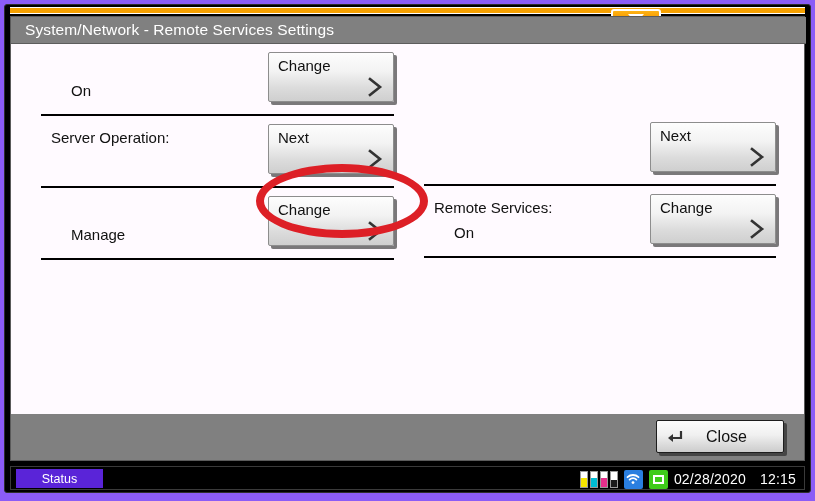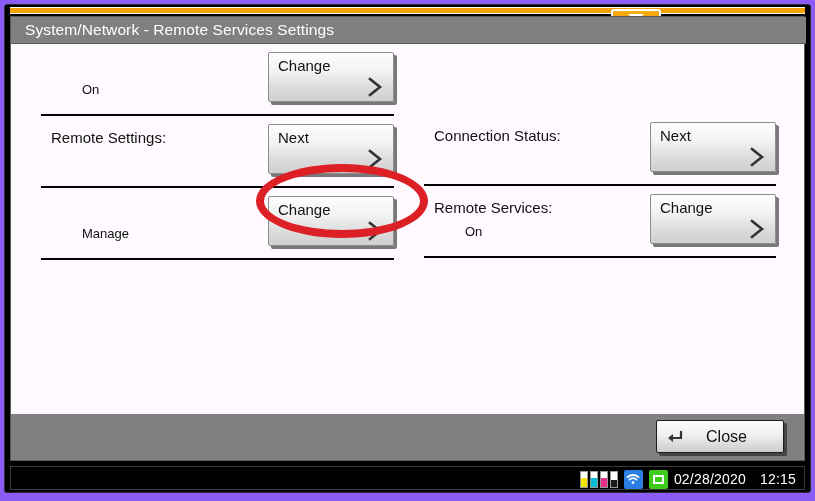--- a/index.html
+++ b/index.html
@@ -127,23 +127,23 @@
   .row-label {
     position: absolute;
     left: 10px;
     top: 13px;
     font-size: 15px;
     color: #111;
     white-space: nowrap;
   }
   .row-value {
     position: absolute;
-    left: 41px;
+    left: 30px;
     top: 38px;
-    font-size: 13px;
+    font-size: 15px;
     color: #111;
     white-space: nowrap;
   }
 
   
   .pbtn {
     position: absolute;
     right: 0px;
     top: 8px;
     width: 126px;
@@ -341,21 +341,21 @@
             <div class="pbtn-label">Change</div>
             <div class="chev">
               <svg width="20" height="24" viewBox="0 0 20 24">
                   <polyline points="5,4 15,12 5,20" fill="none" stroke="#333" stroke-width="2.6" stroke-linecap="square"></polyline>
                 </svg>
             </div>
           </div>
         </div>
 
         <div class="setting-row">
-          <div class="row-label">Remote Settings:</div>
+          <div class="row-label">Server Operation:</div>
           <div class="row-value"></div>
           <div class="pbtn">
             <div class="pbtn-label">Next</div>
             <div class="chev">
               <svg width="20" height="24" viewBox="0 0 20 24">
                   <polyline points="5,4 15,12 5,20" fill="none" stroke="#333" stroke-width="2.6" stroke-linecap="square"></polyline>
                 </svg>
             </div>
           </div>
         </div>
@@ -372,21 +372,20 @@
           </div>
         </div>
 
       </div>
 
       <div class="col-right">
 
         <div class="setting-row" style="height:70px;border-bottom:none;"></div>
 
         <div class="setting-row">
-          <div class="row-label">Connection Status:</div>
           <div class="row-value"></div>
           <div class="pbtn">
             <div class="pbtn-label">Next</div>
             <div class="chev">
               <svg width="20" height="24" viewBox="0 0 20 24">
                   <polyline points="5,4 15,12 5,20" fill="none" stroke="#333" stroke-width="2.6" stroke-linecap="square"></polyline>
                 </svg>
             </div>
           </div>
         </div>
@@ -418,20 +417,23 @@
           </div>
           <div class="close-label">Close</div>
         </div>
       </div>
 
     </div>
   </div>
 
   <div class="status-strip">
 
+    <div class="status-badge">
+      <span>Status</span>
+    </div>
 
     <div class="status-right">
 
       <div class="toner-group">
         <div class="toner">
             <i style="height:55%;background:#f5e400;"></i>
           </div>
         <div class="toner">
             <i style="height:55%;background:#00bcd4;"></i>
           </div>

